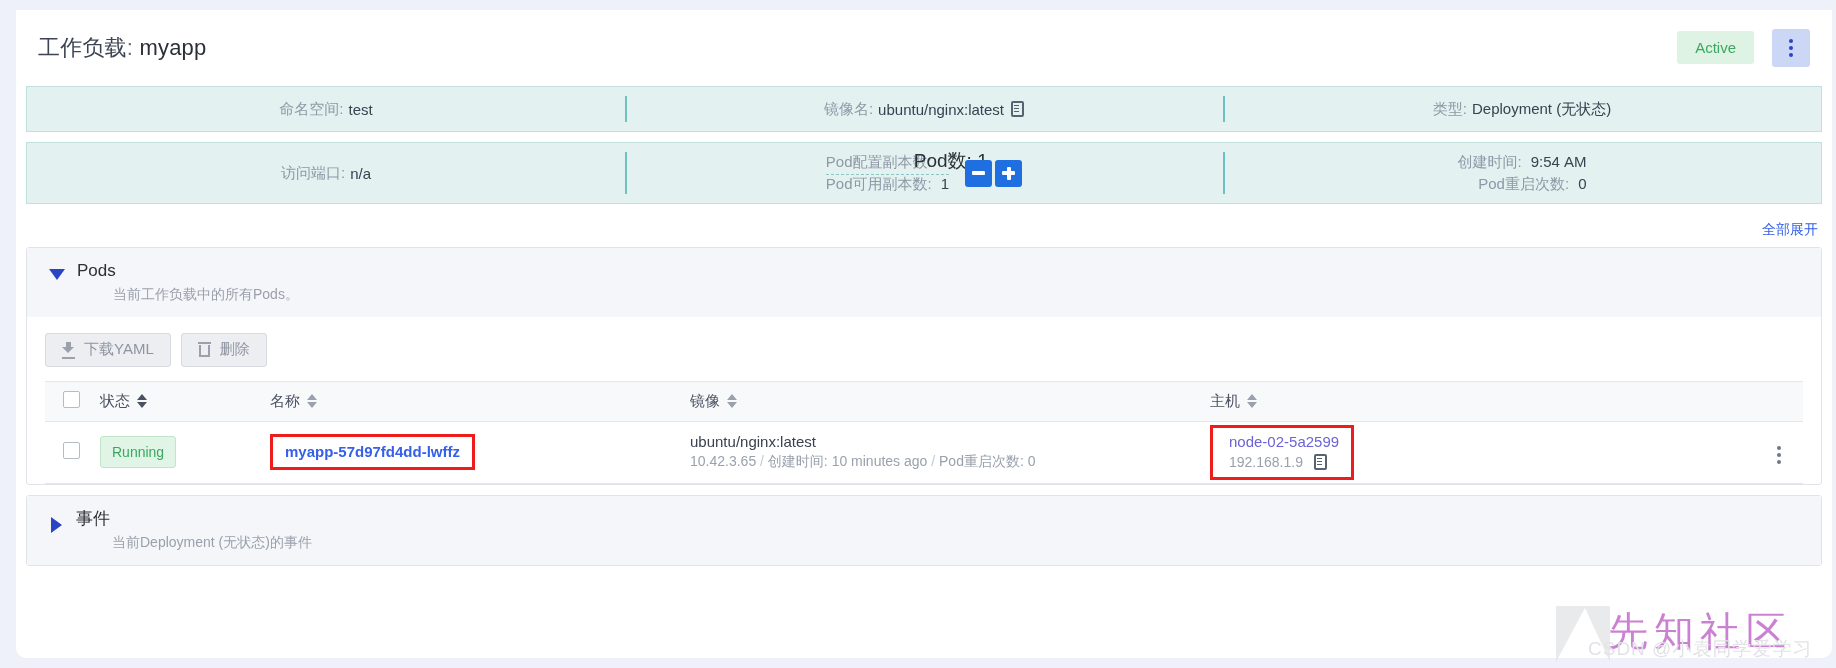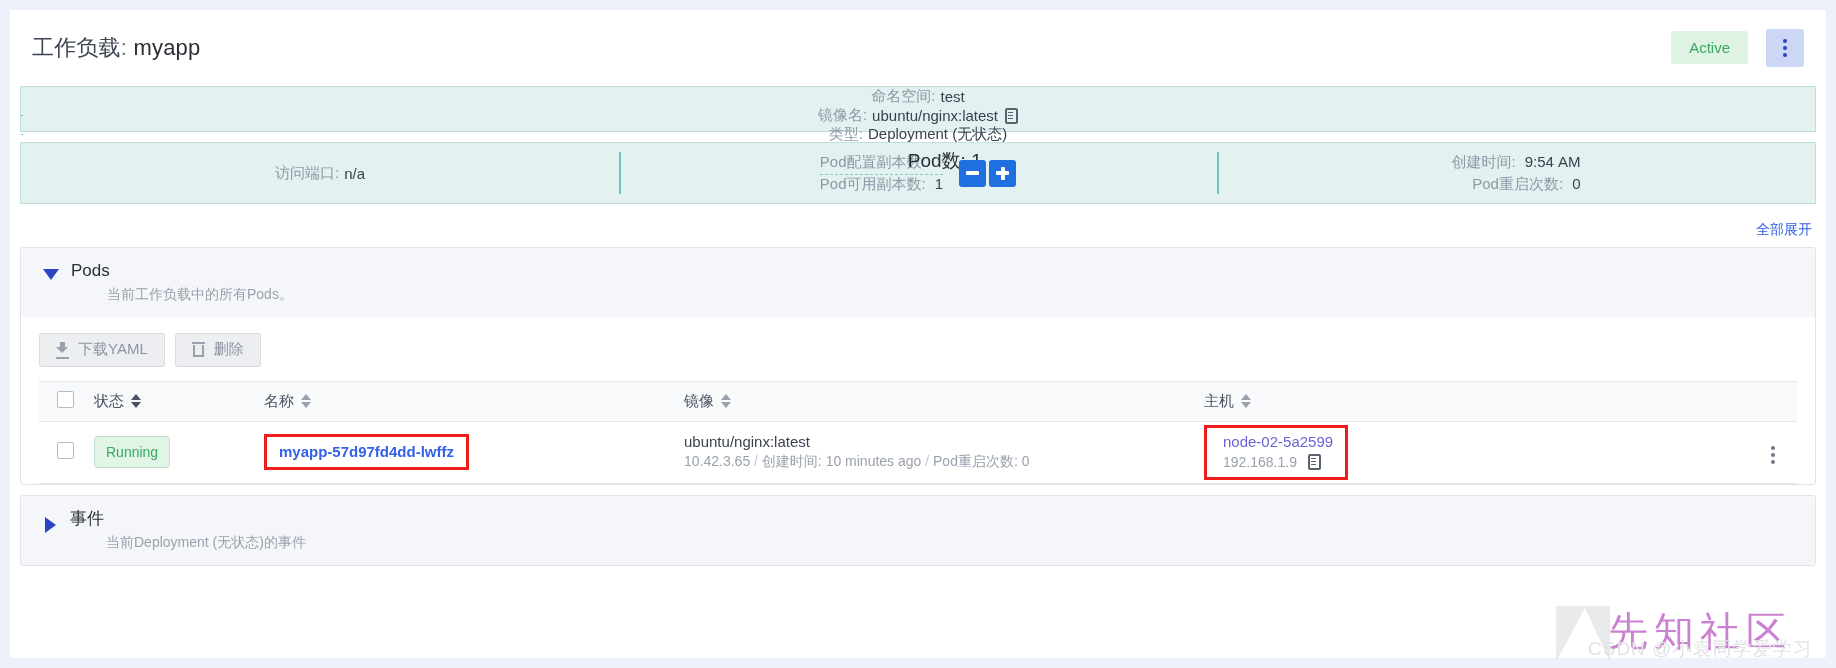--- a/index.html
+++ b/index.html
@@ -9,24 +9,24 @@
     height: 668px;
     background: #eef1fa;
     font-family: "Liberation Sans", sans-serif;
     color: #333840;
     overflow: hidden;
     position: relative;
   }
 
   .page {
     position: absolute;
-    left: 10px; top: 10px;
+    left: 16px; top: 10px;
     width: 1816px; height: 648px;
     background: #ffffff;
-    border-radius: 3px;
+    border-radius: 10px;
   }
 
   
   .header {
     height: 76px;
     display: flex;
     align-items: center;
     padding: 0 22px 0 22px;
     background: #fff;
     border-bottom: 1px solid #ffffff;
@@ -66,21 +66,21 @@
   }
 
   
   .infobar {
     margin: 0 10px 10px 10px;
     background: #e3f2f1;
     border: 1px solid #bfe0dd;
     display: flex;
     align-items: stretch;
   }
-  .infobar.bar1 { height: 46px; flex-direction: column; }
+  .infobar.bar1 { height: 46px; }
   .infobar.bar2 { height: 62px; }
   .ib-cell {
     flex: 1 1 0;
     display: flex;
     align-items: center;
     justify-content: center;
     position: relative;
     font-size: 15px;
   }
   .ib-cell + .ib-cell::before {

